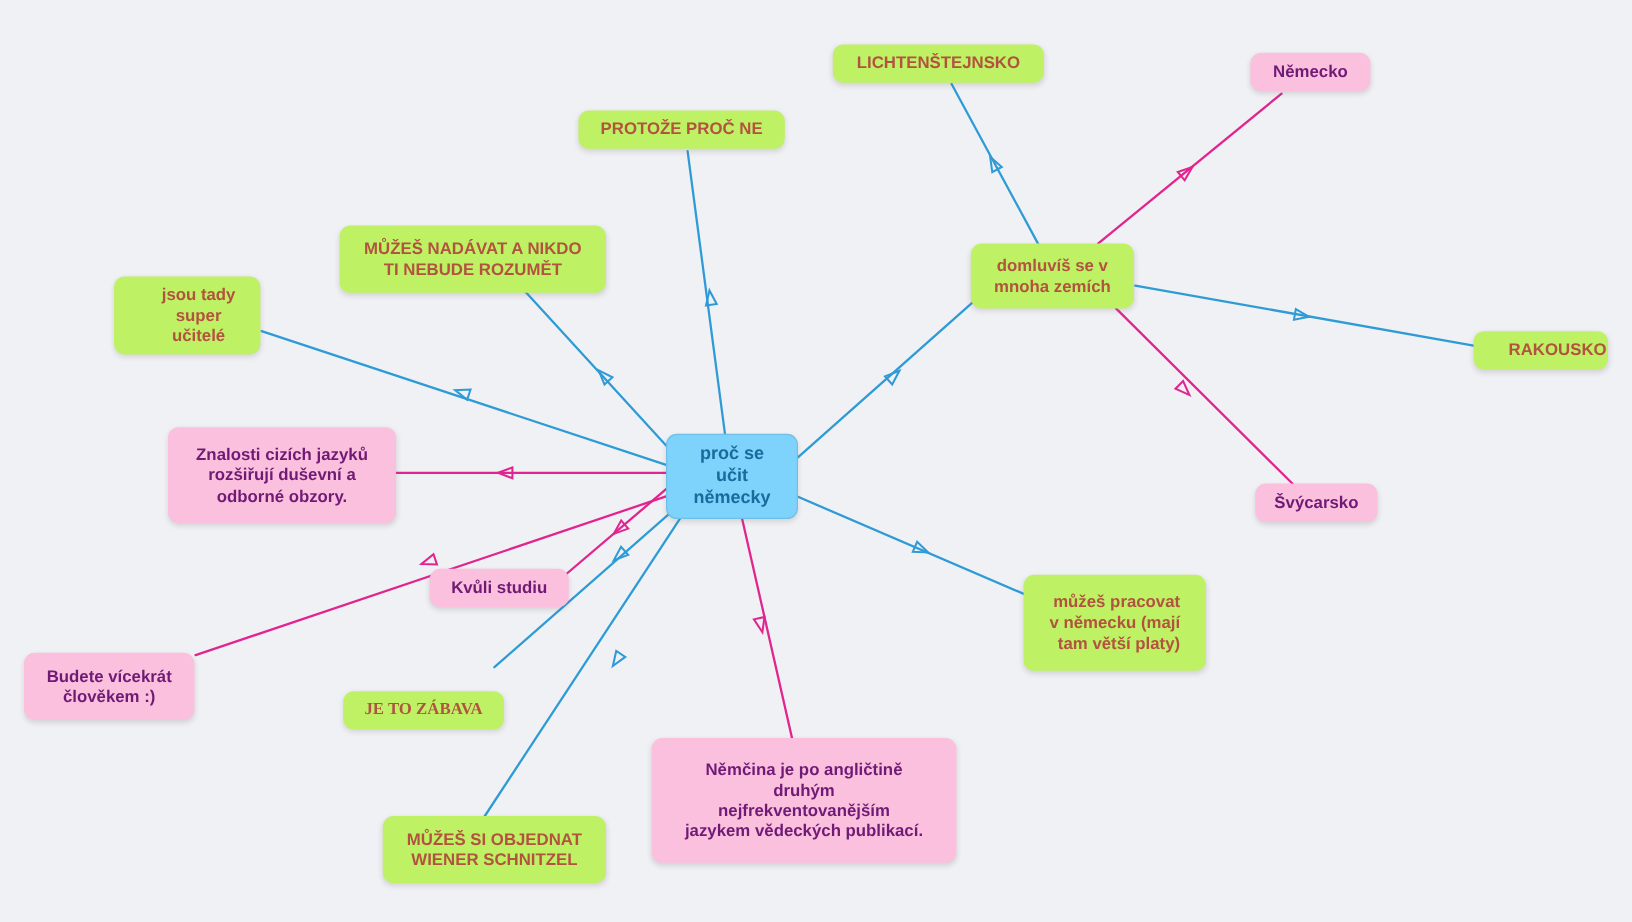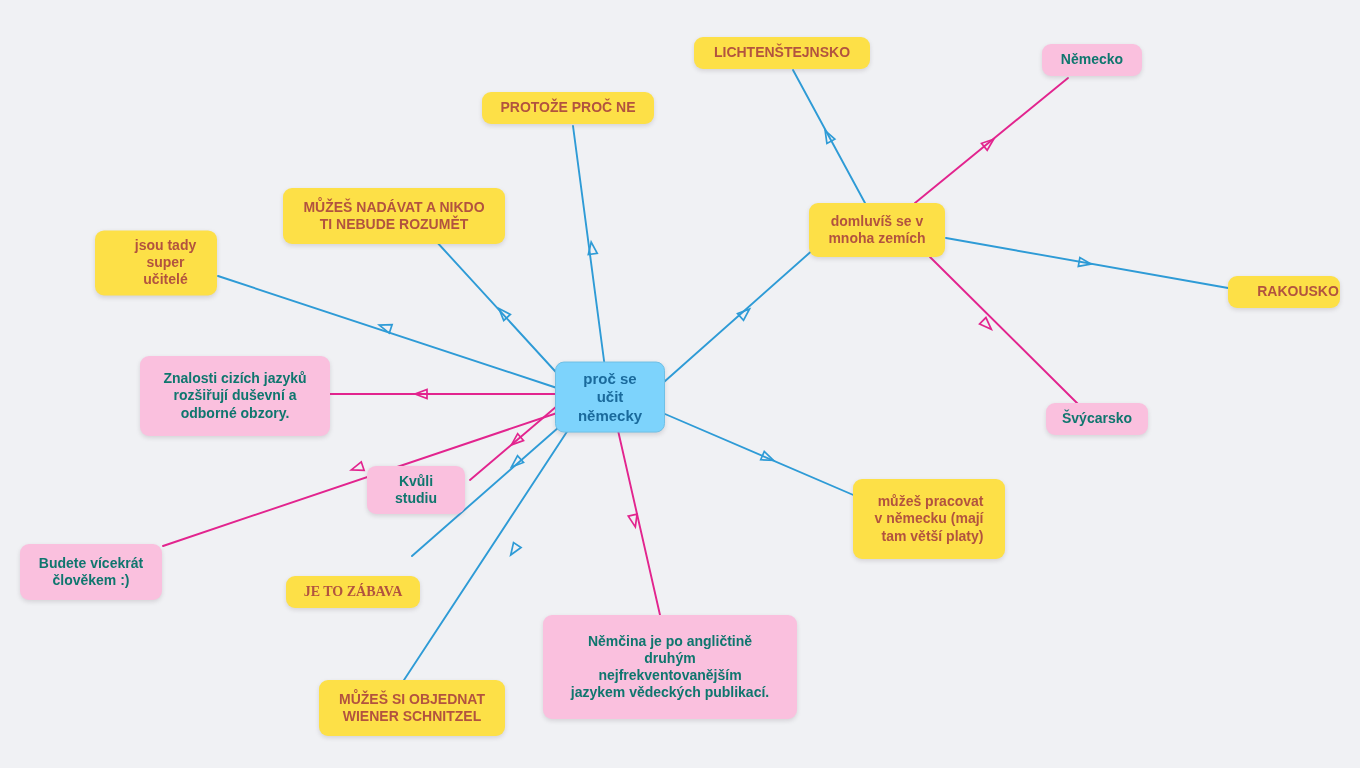--- a/index.html
+++ b/index.html
@@ -32,26 +32,26 @@
     justify-content: center;
     text-align: center;
     font-weight: bold;
     line-height: 1.22;
     box-shadow: 0 2px 4px rgba(120, 110, 120, 0.22);
     transform: translate(-50%, -50%);
     white-space: pre-line;
     padding: 7px 13px;
   }
   .node.peach {
-    background: #fde047;
+    background: #bef264;
     color: #b2533f;
   }
   .node.pink {
     background: #fac0de;
-    color: #0f766e;
+    color: #701a75;
   }
   .node.blue {
     background: #7dd3fc;
     color: #1a6a9c;
     border: 1px solid #6fc0e6;
     font-size: 15px;
   }
 </style>
 </head>
 <body>
@@ -129,21 +129,21 @@
       <div class="node peach" style="left: 1284px; top: 292px; width: 112px; min-height: 32px; font-size: 14px; padding-left: 41px;">RAKOUSKO</div>
       <div class="node pink" style="left: 1097px; top: 419px; width: 102px; min-height: 32px; font-size: 14px;">Švýcarsko</div>
       <div class="node peach" style="left: 568px; top: 108px; width: 172px; min-height: 32px; font-size: 14px;">PROTOŽE PROČ NE</div>
       <div class="node peach" style="left: 394px; top: 216px; width: 222px; min-height: 56px; font-size: 14px;">MŮŽEŠ NADÁVAT A NIKDO
 TI NEBUDE ROZUMĚT</div>
       <div class="node peach" style="left: 156px; top: 263px; width: 122px; min-height: 56px; font-size: 14px; padding-left: 32px;">jsou tady
 super učitelé</div>
       <div class="node pink" style="left: 190px; top: 396px; width: 190px; min-height: 80px; font-size: 14px; margin-left: 45px;">Znalosti cizích jazyků
 rozšiřují duševní a
 odborné obzory.</div>
-      <div class="node pink" style="left: 416px; top: 490px; width: 98px; min-height: 32px; font-size: 14px;">Kvůli studiu</div>
+      <div class="node pink" style="left: 416px; top: 490px; width: 116px; min-height: 32px; font-size: 14px;">Kvůli studiu</div>
       <div class="node pink" style="left: 91px; top: 572px; width: 142px; min-height: 56px; font-size: 14px;">Budete vícekrát
 člověkem :)</div>
       <div class="node peach" style="left: 353px; top: 592px; width: 134px; min-height: 32px; font-size: 14px; font-family: Liberation Serif, serif;">JE TO ZÁBAVA</div>
       <div class="node peach" style="left: 412px; top: 708px; width: 186px; min-height: 56px; font-size: 14px;">MŮŽEŠ SI OBJEDNAT
 WIENER SCHNITZEL</div>
       <div class="node pink" style="left: 670px; top: 667px; width: 254px; min-height: 104px; font-size: 14px;">Němčina je po angličtině
 druhým
 nejfrekventovanějším
 jazykem vědeckých publikací.</div>
       <div class="node peach" style="left: 929px; top: 519px; width: 152px; min-height: 80px; font-size: 14px; text-align: right;">můžeš pracovat

